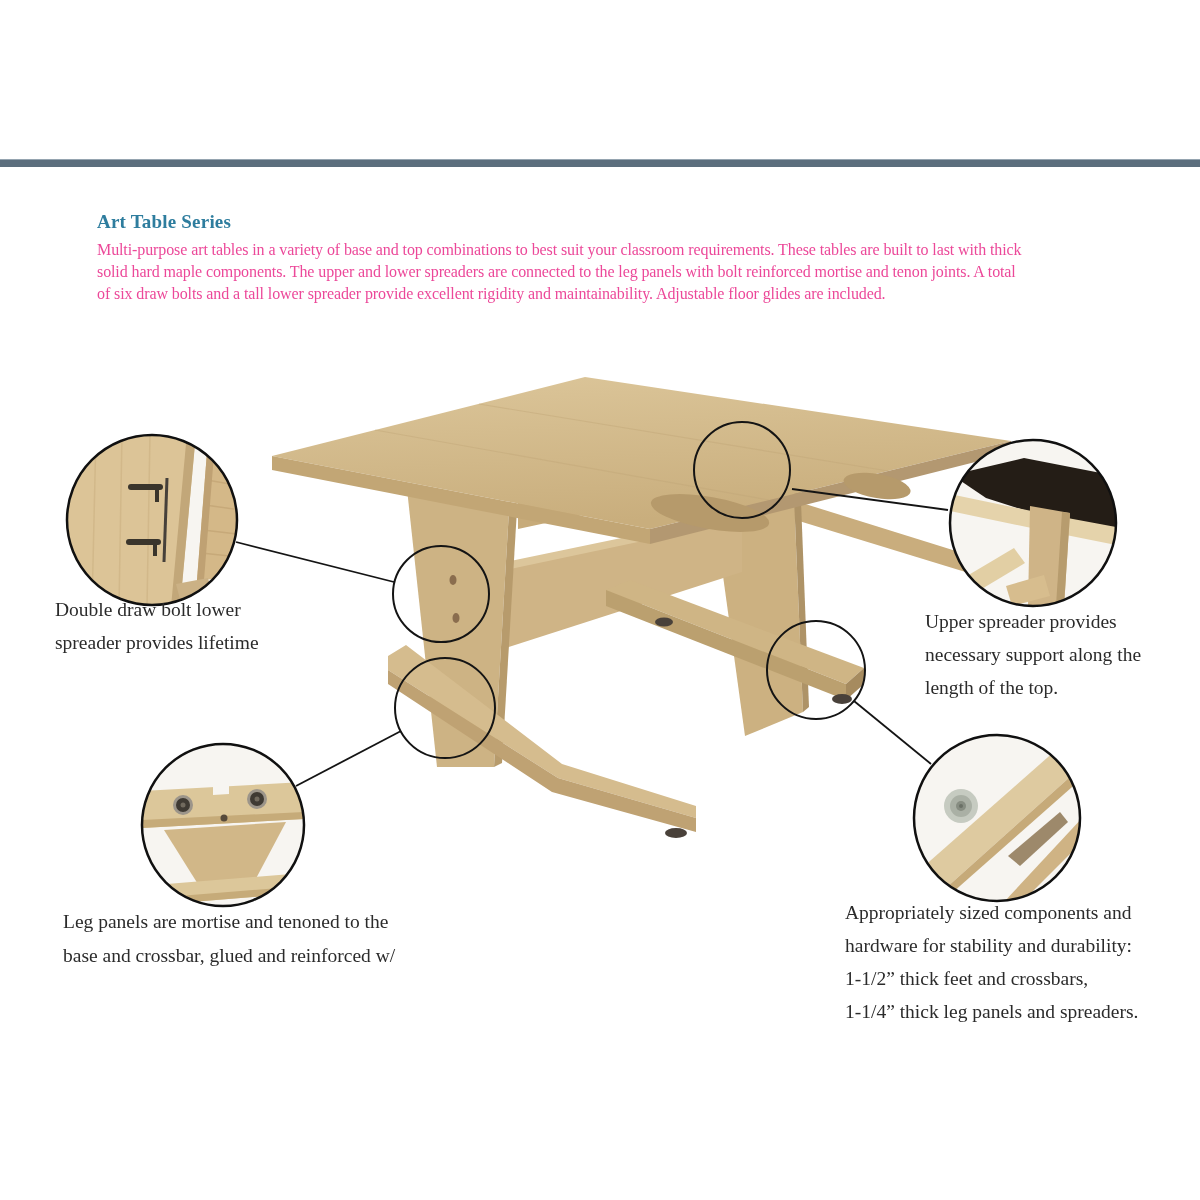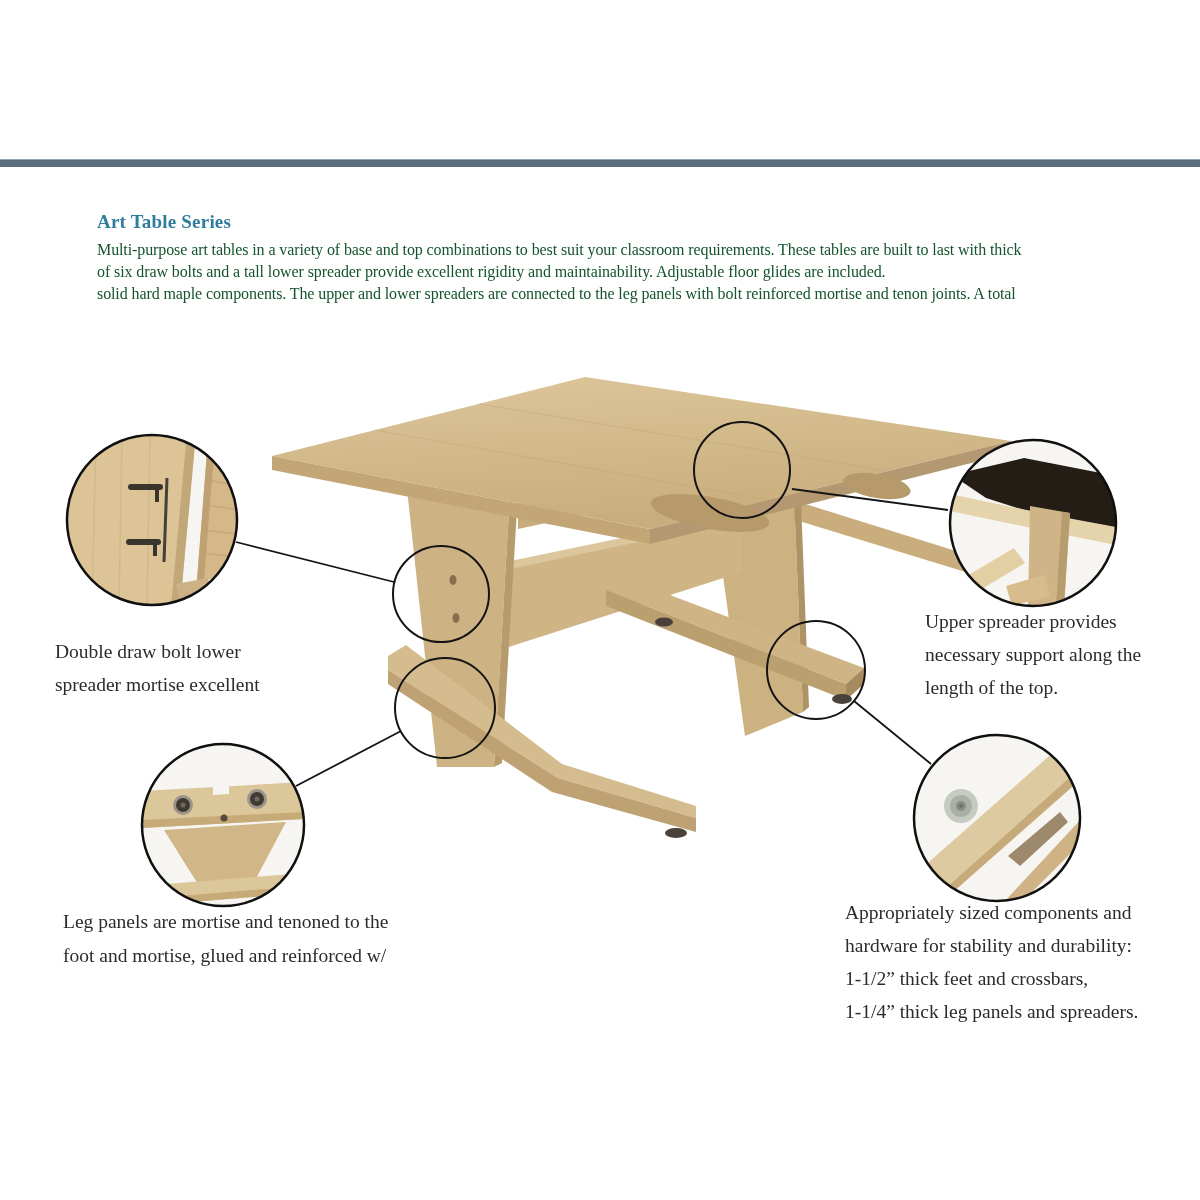--- a/index.html
+++ b/index.html
@@ -2,42 +2,42 @@
 <html><head>
 <meta charset="utf-8">
 <style>
   html,body{margin:0;padding:0;background:#ffffff;}
   .page{position:relative;width:1200px;height:1200px;background:#ffffff;overflow:hidden;
         font-family:"Liberation Serif", serif;padding-left:24px;}
   .top-rule{position:absolute;left:0;top:159px;width:1200px;height:7px;
         background:#5c6e7d;border-top:1px solid #95a4b0;}
   .title{position:absolute;left:97px;top:211px;margin:0;
         font-size:19px;font-weight:bold;color:#2e7d9e;letter-spacing:0.2px;}
-  .intro{position:absolute;left:97px;top:239px;margin:0;color:#14532d;
+  .intro{position:absolute;left:97px;top:239px;margin:0;color:#ec4899;
         font-size:16px;line-height:22px;white-space:nowrap;letter-spacing:-0.1px;}
   .figure{position:absolute;left:0;top:0;width:1200px;height:1200px;}
   .caption{position:absolute;color:#2b2b2b;font-size:19.5px;line-height:33px;}
-  .cap-draw-bolts{left:55px;top:593px;width:280px;margin-top:42px;}
+  .cap-draw-bolts{left:55px;top:593px;width:280px;}
   .cap-upper-spreader{left:925px;top:605px;width:280px;}
   .cap-leg-panels{left:63px;top:905px;width:400px;line-height:34px;}
   .cap-components{left:845px;top:896px;width:360px;line-height:33px;}
 </style>
 </head>
 <body>
 
 <div class="page">
 
   <div class="top-rule"></div>
 
   <h1 class="title">Art Table Series</h1>
 
   <div class="intro">
     <div>Multi-purpose art tables in a variety of base and top combinations to best suit your classroom requirements. These tables are built to last with thick</div>
+    <div>solid hard maple components. The upper and lower spreaders are connected to the leg panels with bolt reinforced mortise and tenon joints. A total</div>
     <div>of six draw bolts and a tall lower spreader provide excellent rigidity and maintainability. Adjustable floor glides are included.</div>
-    <div>solid hard maple components. The upper and lower spreaders are connected to the leg panels with bolt reinforced mortise and tenon joints. A total</div>
   </div>
 
   <svg class="figure" viewBox="0 0 1200 1200">
     <defs>
       <linearGradient id="topGrad" x1="0" y1="0" x2="0.25" y2="1">
         <stop offset="0" stop-color="#dcc69a"></stop>
         <stop offset="1" stop-color="#c9ae7d"></stop>
       </linearGradient>
       <clipPath id="clipTL">
           <circle cx="152" cy="520" r="85"></circle>
@@ -155,32 +155,32 @@
     <circle cx="445" cy="708" r="50" fill="none" stroke="#141414" stroke-width="2"></circle>
 
     <line x1="236" y1="542" x2="394" y2="582" stroke="#141414" stroke-width="1.8"></line>
     <line x1="792" y1="489" x2="948" y2="510" stroke="#141414" stroke-width="1.8"></line>
     <line x1="401" y1="731" x2="296" y2="786" stroke="#141414" stroke-width="1.8"></line>
     <line x1="854" y1="701" x2="931" y2="764" stroke="#141414" stroke-width="1.8"></line>
   </svg>
 
   <div class="caption cap-draw-bolts">
     <div>Double draw bolt lower</div>
-    <div>spreader mortise excellent</div>
+    <div>spreader provides lifetime</div>
   </div>
 
   <div class="caption cap-upper-spreader">
     <div>Upper spreader provides</div>
     <div>necessary support along the</div>
     <div>length of  the top.</div>
   </div>
 
   <div class="caption cap-leg-panels">
     <div>Leg panels are mortise and tenoned to the</div>
-    <div>foot and mortise, glued and reinforced w/</div>
+    <div>base and crossbar, glued and reinforced w/</div>
   </div>
 
   <div class="caption cap-components">
     <div>Appropriately sized components and</div>
     <div>hardware for stability and durability:</div>
     <div>1-1/2” thick feet and crossbars,</div>
     <div>1-1/4” thick leg panels and spreaders.</div>
   </div>
 
 </div>

